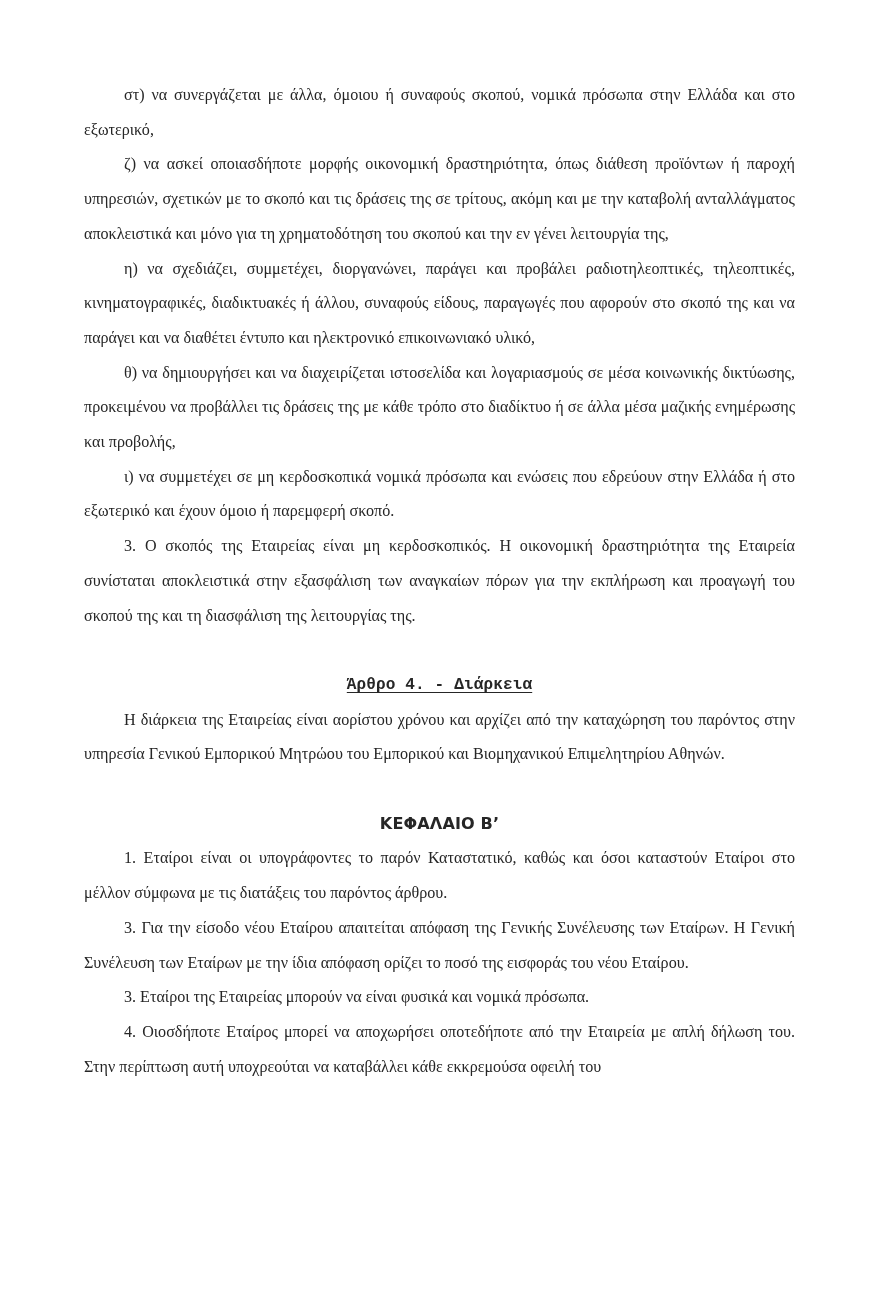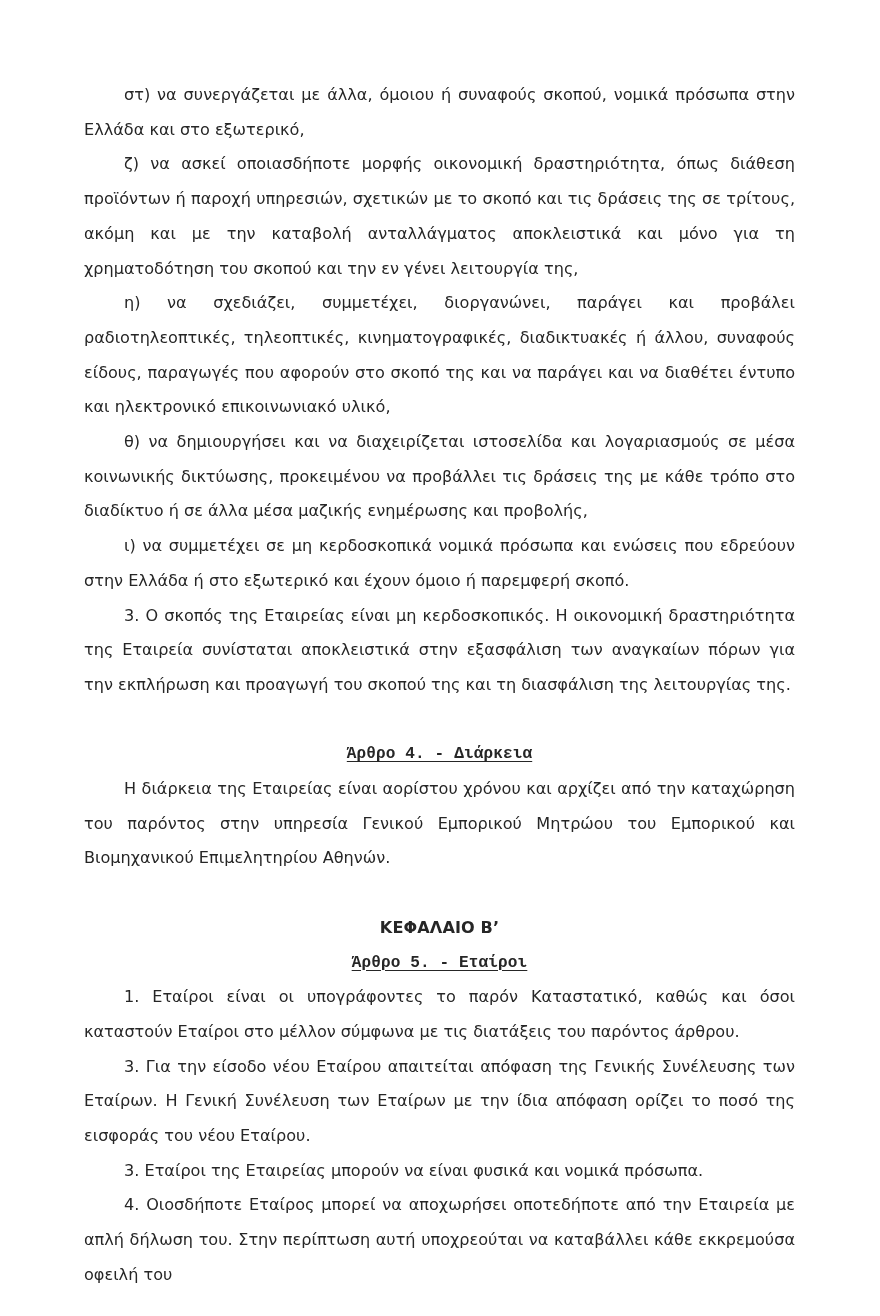--- a/index.html
+++ b/index.html
@@ -33,20 +33,21 @@
     text-justify: inter-word;
     color: #262626;
   }
 
   
   p.para {
     margin: 0;
     text-align: justify;
     text-indent: 40px;
     hyphens: none;
+    font-family: Liberation Serif, serif;
   }
 
   
   p.para:last-child { margin-bottom: 0; }
 
   
   .heading {
     margin: 0;
     text-align: center;
     text-indent: 0;
@@ -83,21 +84,20 @@
     <div class="spacer-line"></div>
 
     <p class="heading underline">Άρθρο 4. - Διάρκεια</p>
 
     <p class="para">Η διάρκεια της Εταιρείας είναι αορίστου χρόνου και αρχίζει από την καταχώρηση του παρόντος στην υπηρεσία Γενικού Εμπορικού Μητρώου του Εμπορικού και Βιομηχανικού Επιμελητηρίου Αθηνών.</p>
 
     <div class="spacer-line"></div>
 
     <p class="heading">ΚΕΦΑΛΑΙΟ Β’</p>
 
-    <p class="heading underline">Άρθρο 5. - Εταίροι</p>
 
     <p class="para">1.  Εταίροι είναι οι υπογράφοντες το παρόν Καταστατικό, καθώς και όσοι καταστούν Εταίροι στο μέλλον σύμφωνα με τις διατάξεις του παρόντος άρθρου.</p>
 
     <p class="para">3.    Για την είσοδο νέου Εταίρου απαιτείται απόφαση της Γενικής Συνέλευσης των Εταίρων. Η Γενική Συνέλευση των Εταίρων με την ίδια απόφαση ορίζει το ποσό της εισφοράς του νέου Εταίρου.</p>
 
     <p class="para">3. Εταίροι της Εταιρείας μπορούν να είναι φυσικά και νομικά πρόσωπα.</p>
 
     <p class="para">4. Οιοσδήποτε Εταίρος μπορεί να αποχωρήσει οποτεδήποτε από την Εταιρεία με απλή δήλωση του. Στην περίπτωση αυτή υποχρεούται να καταβάλλει κάθε εκκρεμούσα οφειλή του</p>
 
   </div>

